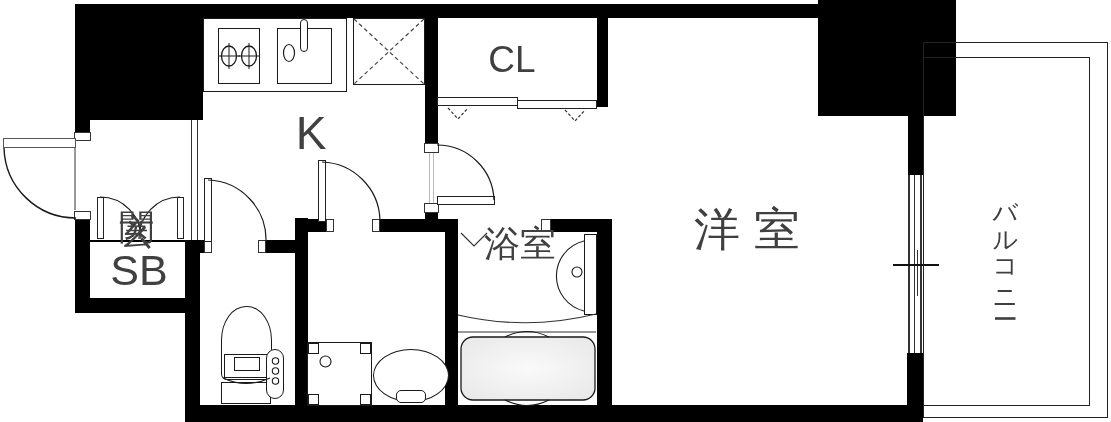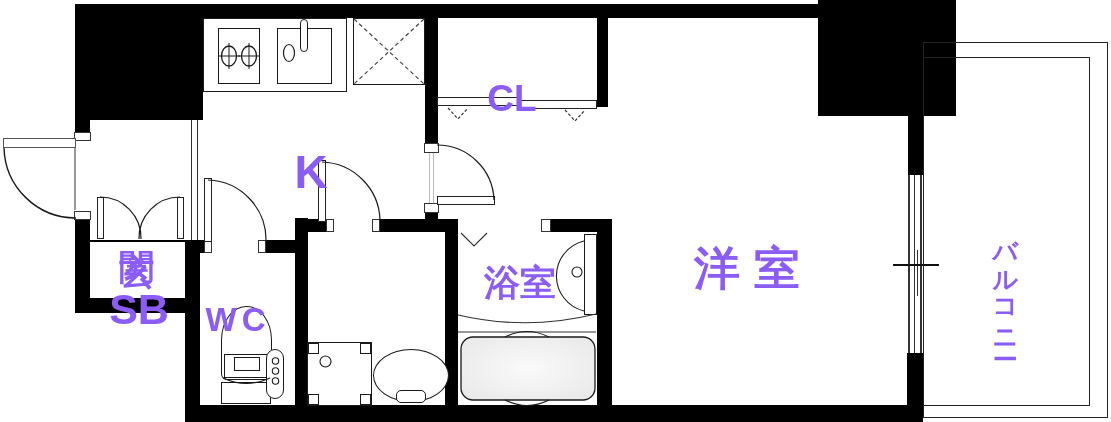--- a/index.html
+++ b/index.html
@@ -6,21 +6,21 @@
   #plan{position:relative;width:1111px;height:422px;background:#fff;overflow:hidden;
         font-family:"Liberation Sans","DejaVu Sans",sans-serif;color:#111;}
   .w{position:absolute;background:#000;}
   .open{position:absolute;background:#fff;}
   .jamb{position:absolute;background:#fff;border:1px solid #333;box-sizing:border-box;}
   .ln{position:absolute;background:#333;}
   .box{position:absolute;border:1px solid #1a1a1a;box-sizing:border-box;background:#fff;}
   .nofill{background:transparent;}
   .panel{position:absolute;border:1px solid #222;box-sizing:border-box;background:#fff;}
   .lbl{position:absolute;display:flex;align-items:center;justify-content:center;
-       color:#8b5cf6;font-weight:700;line-height:1.02;margin-top:39px;}
+       color:#404040;font-weight:400;line-height:1.02;}
   .vert{writing-mode:vertical-rl;text-orientation:upright;}
   svg.ov{position:absolute;left:0;top:0;pointer-events:none;}
 </style>
 </head>
 <body>
 
 <div id="plan">
 
   <div class="w" style="left:75px;top:4px;width:881px;height:14px"></div>
   <div class="w" style="left:75px;top:4px;width:128px;height:116px"></div>
@@ -145,20 +145,19 @@
     <path d="M458,315 Q527,331 596,314" fill="none" stroke="#333" stroke-width="1.1"></path>
     <path d="M458,332 L596,332" fill="none" stroke="#333" stroke-width="1.1"></path>
     <rect x="461" y="337" width="134" height="63" rx="12" fill="url(#tubg)" stroke="#1a1a1a" stroke-width="1.3"></rect>
     <path d="M505,337 Q527,326 549,337 M505,400 Q527,411 549,400" fill="none" stroke="#1a1a1a" stroke-width="1.1"></path>
     <path d="M584,241 A36,36 0 0 0 584,311" fill="none" stroke="#1a1a1a" stroke-width="1.1"></path>
     <circle cx="577" cy="272" r="5" fill="none" stroke="#1a1a1a" stroke-width="1.1"></circle>
   </svg>
 
   <div class="lbl vert" style="left:116px;top:141px;width:42px;height:86px;font-size:35px">玄関</div>
   <div class="lbl" style="left:95px;top:246px;width:88px;height:50px;font-size:43px">SB</div>
-  <div class="lbl" style="left:190px;top:258px;width:96px;height:46px;font-size:33px;letter-spacing:5px">WC</div>
   <div class="lbl" style="left:286px;top:108px;width:50px;height:50px;font-size:46px">K</div>
   <div class="lbl" style="left:462px;top:36px;width:100px;height:48px;font-size:37px">CL</div>
   <div class="lbl" style="left:454px;top:221px;width:132px;height:46px;font-size:36px">浴室</div>
   <div class="lbl" style="left:600px;top:200px;width:280px;height:58px;font-size:46px;letter-spacing:14px;padding-left:14px">洋室</div>
   <div class="lbl vert" style="left:986px;top:156px;width:38px;height:180px;font-size:25px;letter-spacing:2px">バルコニー</div>
 
 </div>
 
 </body></html>

